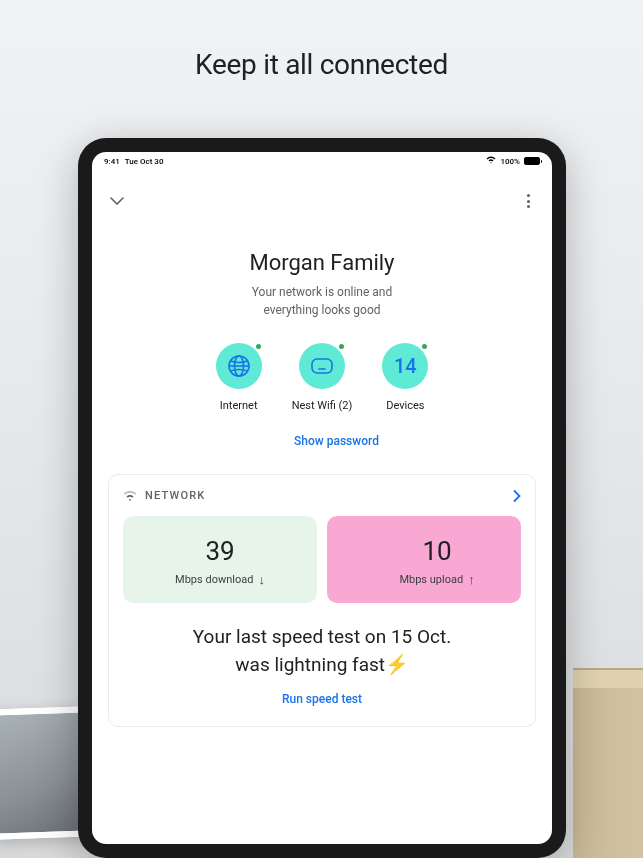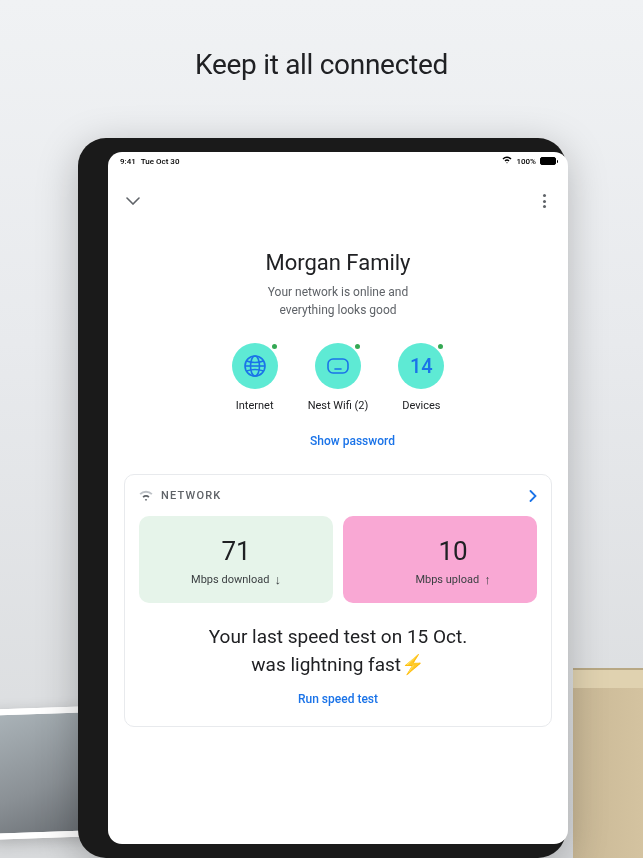--- a/index.html
+++ b/index.html
@@ -29,21 +29,20 @@
       padding: 14px;
       box-shadow: 0 10px 40px rgba(0,0,0,0.25);
     }
     .tablet-screen {
       width: 100%;
       height: 100%;
       background: #fff;
       border-radius: 14px;
       overflow: hidden;
       position: relative;
-      margin-left: 16px;
     }
     .status-bar {
       display: flex;
       justify-content: space-between;
       align-items: center;
       padding: 4px 12px 2px;
       font-size: 8px;
       color: #000;
       font-weight: 500;
     }
@@ -326,21 +325,21 @@
           </svg>
           <span class="card-header-label">NETWORK</span>
         </div>
         <svg class="chevron-right" width="8" height="12" viewBox="0 0 8 12">
           <path d="M1.5 1 L6.5 6 L1.5 11" stroke="#1a73e8" stroke-width="1.8" fill="none" stroke-linecap="round"></path>
         </svg>
       </div>
 
       <div class="speed-grid">
         <div class="speed-box download">
-          <div class="speed-value">71</div>
+          <div class="speed-value">39</div>
           <div class="speed-label">
             <span>Mbps download</span>
             <span class="arrow-down">↓</span>
           </div>
         </div>
         <div class="speed-box upload">
           <div class="speed-value">10</div>
           <div class="speed-label">
             <span>Mbps upload</span>
             <span class="arrow-up">↑</span>

